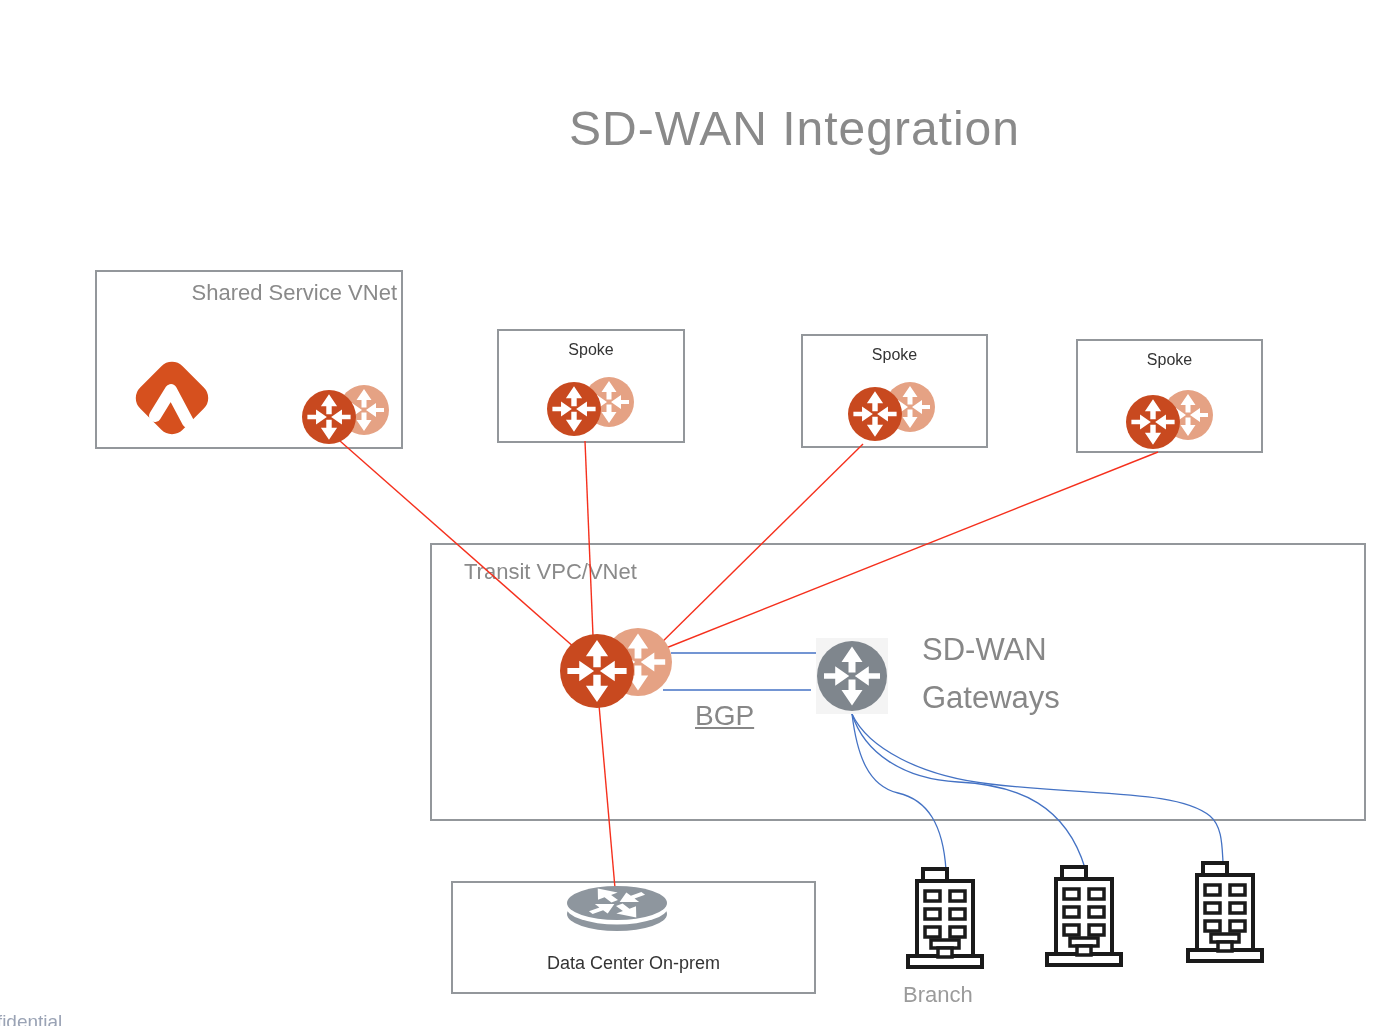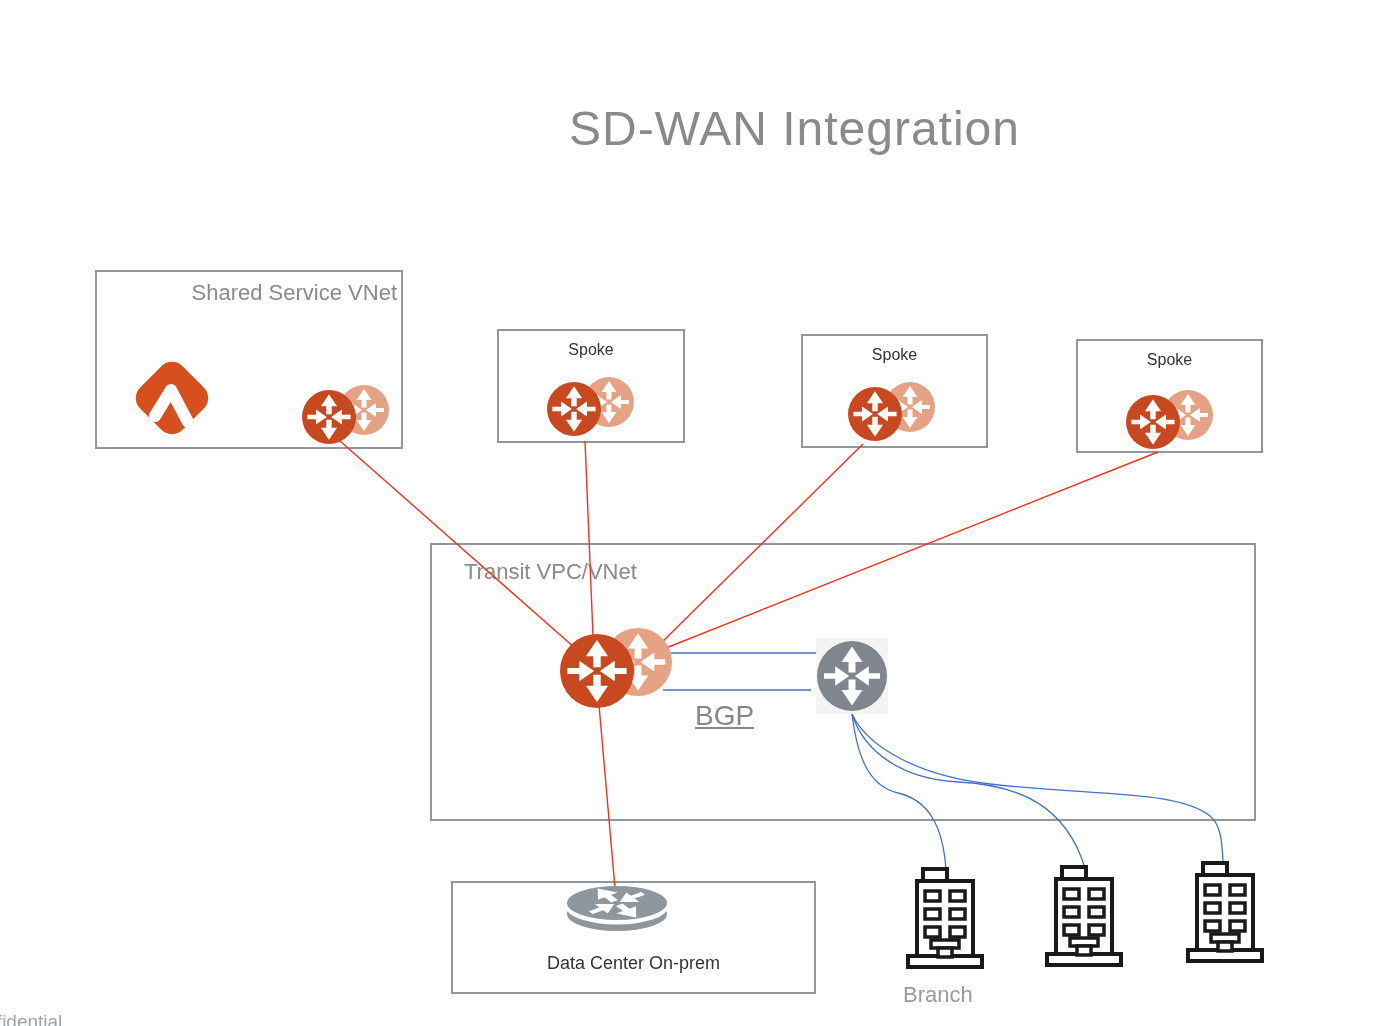--- a/index.html
+++ b/index.html
@@ -77,21 +77,21 @@
   <div class="box" style="left:497px;top:329px;width:188px;height:114px;">
     <div class="spoke-label box-label-dark">Spoke</div>
   </div>
   <div class="box" style="left:801px;top:334px;width:187px;height:114px;">
     <div class="spoke-label box-label-dark">Spoke</div>
   </div>
   <div class="box" style="left:1076px;top:339px;width:187px;height:114px;">
     <div class="spoke-label box-label-dark">Spoke</div>
   </div>
 
-  <div class="box" style="left:430px;top:543px;width:826px;height:278px;">
+  <div class="box" style="left:430px;top:543px;width:936px;height:278px;">
     <div class="transit-label box-label-gray">Transit VPC/VNet</div>
   </div>
 
   <div class="box" style="left:451px;top:881px;width:365px;height:113px;">
     <div class="dc-label">Data Center On-prem</div>
   </div>
 
   <svg class="connectors" width="1390" height="1026" viewBox="0 0 1390 1026">
     <g stroke="#F5301D" stroke-width="1.4" fill="none">
       <line x1="340" y1="441" x2="592" y2="663"></line>
@@ -176,16 +176,17 @@
         <use href="#bld"></use>
       </svg>
   </div>
   <div class="icon" style="left:1185px;top:860px;">
     <svg width="80" height="104" viewBox="0 0 80 104">
         <use href="#bld"></use>
       </svg>
   </div>
 
   <div class="txt bgp" style="left:695px;top:700px;text-decoration:underline;">BGP</div>
+  <div class="txt gwlabel" style="left:922px;top:626px;">SD-WAN Gateways</div>
   <div class="txt branch" style="left:903px;top:982px;">Branch</div>
   <div class="abs footer" style="left:-38px;top:1011px;">Confidential</div>
 
 </div>
 
 </body></html>

